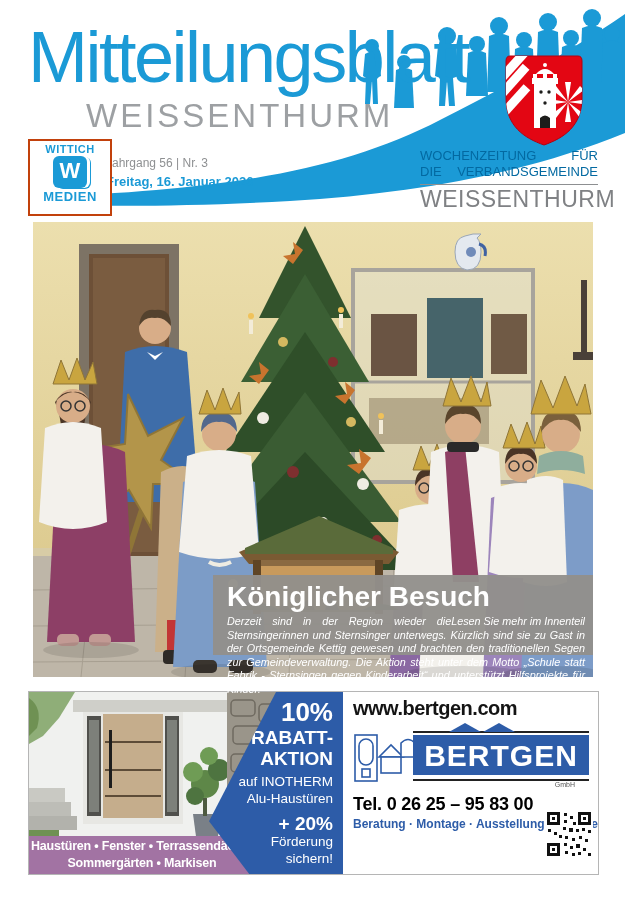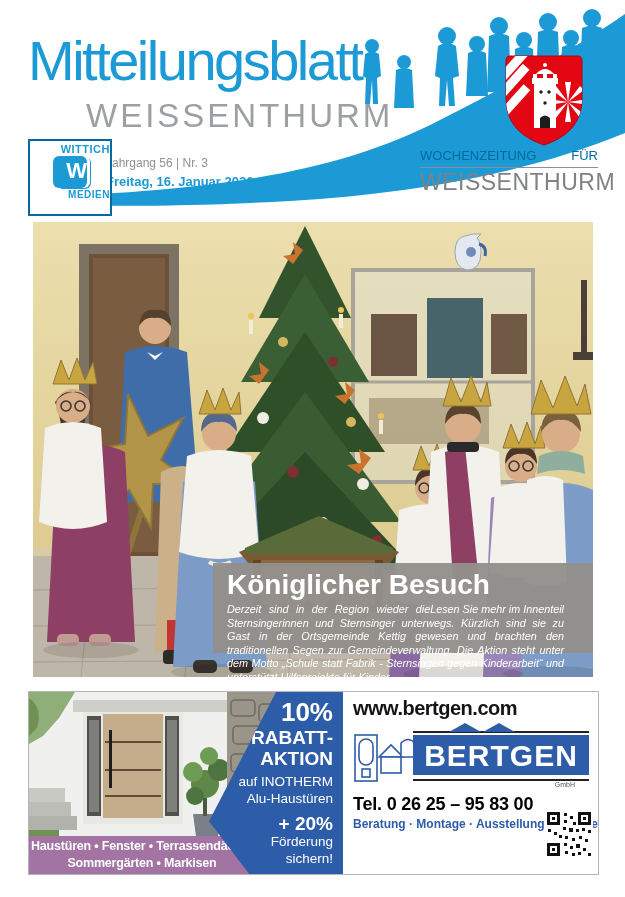--- a/index.html
+++ b/index.html
@@ -1,41 +1,41 @@
 <!DOCTYPE html>
 <html><head>
 <meta charset="utf-8">
 <style>
   html,body{margin:0;padding:0;background:#ffffff;}
   .page{position:relative;width:625px;height:897px;background:#fff;overflow:hidden;
         font-family:"Liberation Sans",sans-serif;}
   
-  .m-title{position:absolute;left:28px;top:28px;font-size:56px;font-weight:500;
+  .m-title{position:absolute;left:28px;top:16px;font-size:72px;font-weight:500;
            letter-spacing:-2.5px;color:#1b9ad6;z-index:4;}
   .m-region{position:absolute;left:86px;top:97px;font-size:33px;font-weight:400;
             letter-spacing:3px;color:#9da0a3;z-index:4;}
   .header-art{position:absolute;left:0;top:0;width:625px;height:222px;z-index:1;}
   .pub-box{position:absolute;left:28px;top:139px;width:80px;height:73px;background:#fff;
-           border:2px solid #0369a1;z-index:5;text-align:right;}
+           border:2px solid #c2410c;z-index:5;text-align:center;}
   .pub-top{font-size:11px;font-weight:bold;color:#1b9ad6;letter-spacing:.5px;margin-top:2px;}
-  .pub-bottom{font-size:10px;font-weight:bold;color:#1b9ad6;letter-spacing:.5px;}
+  .pub-bottom{font-size:13px;font-weight:bold;color:#1b9ad6;letter-spacing:.5px;}
   .pub-mono{width:34px;height:32px;margin:1px auto;background:#1b9ad6;border-radius:6px;
             position:relative;box-shadow:3px 0 0 #fff,4px 1px 0 #1b9ad6;}
   .pub-mono span{position:absolute;left:0;right:0;top:2px;color:#fff;font-size:22px;font-weight:bold;}
   .issue{position:absolute;left:106px;top:154px;z-index:4;line-height:1.5;}
   .issue-l1{font-size:12px;color:#8e9092;}
   .issue-l2{font-size:13px;font-weight:bold;color:#1b9ad6;}
   .tagline{position:absolute;right:27px;top:148px;width:178px;z-index:4;}
   .tag-l{font-size:13px;color:#0369a1;text-align:justify;text-align-last:justify;line-height:1.25;}
   .tag-rule{border-top:1px solid #8d8f91;margin:3px 0 1px 0;}
   .tag-big{font-size:23px;color:#7f8184;text-align:justify;text-align-last:justify;letter-spacing:.5px;}
   
   .photo{position:absolute;left:33px;top:222px;width:560px;height:455px;z-index:2;}
-  .caption{position:absolute;left:213px;top:563px;width:380px;height:90px;z-index:6;
-           background:rgba(146,144,139,.96);color:#fff;padding:7px 29px 6px 14px;box-sizing:border-box;}
+  .caption{position:absolute;left:213px;top:575px;width:380px;height:80px;z-index:6;
+           background:rgba(146,144,139,.96);color:#fff;padding:7px 8px 6px 14px;box-sizing:border-box;}
   .headline{font-size:28px;font-weight:bold;line-height:1.05;margin-bottom:4px;}
   .cap-text{font-size:10.8px;font-style:italic;line-height:1.25;text-align:justify;}
   .read-more{float:right;}
   
   .ad{position:absolute;left:28px;top:691px;width:569px;height:182px;border:1px solid #b5b5b5;
       background:#fff;box-sizing:content-box;overflow:hidden;z-index:2;}
   .ad-photo{position:absolute;left:0;top:0;width:344px;height:182px;}
   .ad-purple{position:absolute;left:0;top:144px;width:252px;height:38px;background:#a273a3;z-index:2;
              display:flex;flex-direction:column;justify-content:center;align-items:center;
              padding-right:26px;box-sizing:border-box;}
@@ -159,20 +159,21 @@
     <div class="pub-bottom">MEDIEN</div>
   </div>
 
   <div class="issue">
     <div class="issue-l1">Jahrgang 56 | Nr. 3</div>
     <div class="issue-l2">Freitag, 16. Januar 2026</div>
   </div>
 
   <div class="tagline">
     <div class="tag-l">WOCHENZEITUNG FÜR</div>
+    <div class="tag-l">DIE VERBANDSGEMEINDE</div>
     <div class="tag-rule"></div>
     <div class="tag-big">WEISSENTHURM</div>
   </div>
 
   <svg class="photo" viewBox="0 0 560 455">
     <defs>
       <linearGradient id="wallg" x1="0" y1="0" x2="0" y2="1">
         <stop offset="0" stop-color="#ecdfae"></stop>
           <stop offset="1" stop-color="#ddcb90"></stop>
       </linearGradient>

